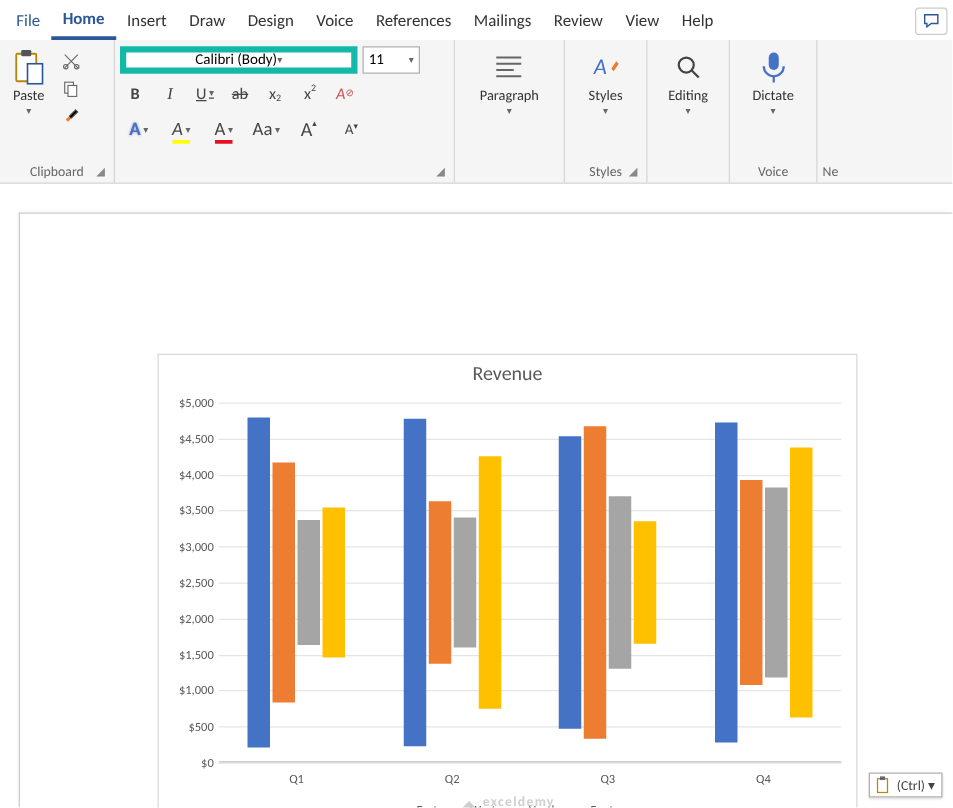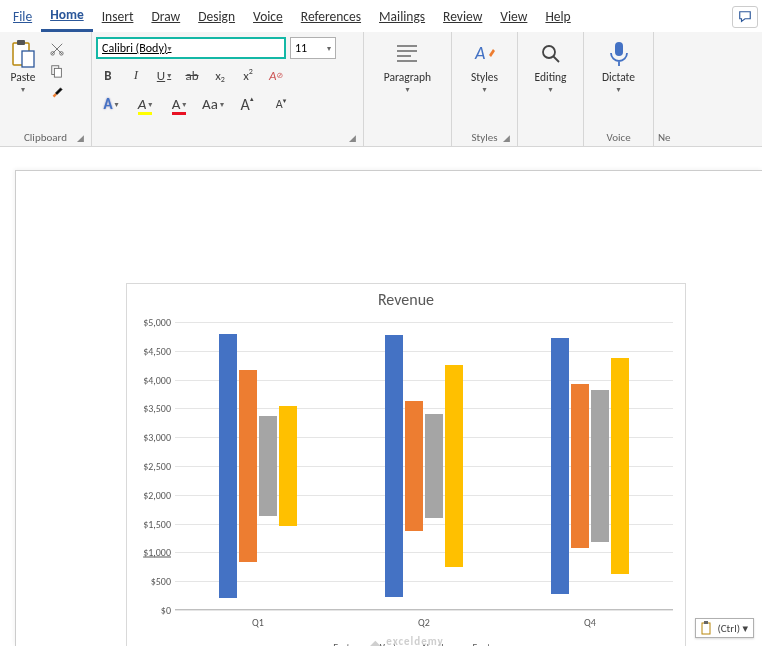--- a/index.html
+++ b/index.html
@@ -1,38 +1,38 @@
 <!DOCTYPE html>
 <html><head>
 <meta charset="utf-8">
 <style>
   * { box-sizing: border-box; margin: 0; padding: 0; font-family: "Segoe UI", Calibri, sans-serif; }
   body { background: #fff; width: 762px; height: 646px; overflow: hidden; position: relative; }
   
   .titlebar-section { background: #fff; }
   .tabs { display: flex; align-items: center; gap: 0; padding: 1px 4px 0; font-size: 13.5px; color: #333; }
-  .tab { padding: 5px 9px 6px; cursor: pointer; text-decoration: underline; }
+  .tab { padding: 5px 9px 6px; cursor: pointer; }
   .tab.active { font-weight: 600; color: #2b579a; border-bottom: 3px solid #2b579a; }
   .tab:first-child { color: #2b579a; }
   .help-area { margin-left: auto; border: 1px solid #ccc; border-radius: 3px; width: 26px; height: 22px; display: flex; align-items: center; justify-content: center; color: #2b579a; font-size: 14px; }
   
   .ribbon { display: flex; background: #f5f5f5; border-bottom: 1px solid #d6d6d6; height: 115px; }
   .rgroup { border-right: 1px solid #d6d6d6; padding: 2px 4px 0; display: flex; flex-direction: column; position: relative; }
   .rgroup-body { flex: 1; display: flex; align-items: flex-start; gap: 2px; padding-top: 3px; }
   .rgroup-label { font-size: 11px; color: #666; text-align: center; padding: 1px 0 2px; }
   .launcher { position: absolute; right: 2px; bottom: 2px; width: 12px; height: 12px; font-size: 9px; color: #888; }
   
   .stack-btn { display: flex; flex-direction: column; align-items: center; gap: 1px; padding: 2px 4px; font-size: 11.5px; color: #333; }
   .big-icon { width: 30px; height: 30px; display: flex; align-items: center; justify-content: center; }
   .caret { font-size: 8px; color: #666; margin-top: -1px; }
   .mini-col { display: flex; flex-direction: column; gap: 4px; padding: 3px; }
   .mini-btn { width: 20px; height: 18px; display: flex; align-items: center; justify-content: center; font-size: 12px; color: #555; }
   
   .fontrow { display: flex; gap: 4px; align-items: center; margin-bottom: 3px; }
-  .fontname { width: 190px; height: 22px; border: 2px solid #14b8a6; padding: 1px 4px; font-size: 12px; background: #fff; display: flex; align-items: center; justify-content: flex-start; text-decoration: underline; }
+  .fontname { width: 190px; height: 22px; border: 5px solid #14b8a6; padding: 1px 4px; font-size: 12px; background: #fff; display: flex; align-items: center; justify-content: center; }
   .fontsize { width: 46px; height: 22px; border: 1px solid #b0b0b0; padding: 1px 4px; font-size: 12px; background: #fff; display: flex; align-items: center; justify-content: space-between; }
   .fbtn { width: 24px; height: 22px; display: flex; align-items: center; justify-content: center; font-size: 13px; color: #444; position: relative; }
   .fbtn .sub { font-size: 8px; position: relative; top: 4px; }
   .fbtn .sup { font-size: 8px; position: relative; top: -4px; }
   .fbtn2 { width: 30px; height: 26px; display: flex; align-items: center; justify-content: center; font-size: 15px; color: #444; }
   .color-underline { height: 3px; width: 14px; position: absolute; bottom: 2px; }
   
   .page-area { position: absolute; top: 170px; left: 15px; right: 0; bottom: 0; background: #fff; border: 1px solid #ccc; border-right: none; border-bottom: none; box-shadow: -1px -1px 4px rgba(0,0,0,0.05); }
   
   .chart-box { position: absolute; left: 110px; top: 112px; width: 560px; height: 376px; border: 1px solid #d9d9d9; background: #fff; }
@@ -259,21 +259,21 @@
   </div>
 </div>
 
 <div class="page-area">
   <div class="chart-box">
     <div class="chart-title">Revenue</div>
     <div class="plot">
       <div class="yaxis" id="yaxis">
           <div class="ytick" style="top: 100%;">$0</div>
           <div class="ytick" style="top: 90%;">$500</div>
-          <div class="ytick" style="top: 80%; text-decoration: underline;">$1,000</div>
+          <div class="ytick" style="top: 80%;">$1,000</div>
           <div class="ytick" style="top: 70%;">$1,500</div>
           <div class="ytick" style="top: 60%;">$2,000</div>
           <div class="ytick" style="top: 50%;">$2,500</div>
           <div class="ytick" style="top: 40%; margin-left: 44px;">$3,000</div>
           <div class="ytick" style="top: 30%;">$3,500</div>
           <div class="ytick" style="top: 20%;">$4,000</div>
           <div class="ytick" style="top: 10%;">$4,500</div>
           <div class="ytick" style="top: 0%;">$5,000</div>
         </div>
       <div id="gridlines">
@@ -298,20 +298,27 @@
             <div class="xlabel">Q1</div>
           </div>
           <div class="cluster">
             <div class="bar east" style="height: 91%;"></div>
             <div class="bar west" style="height: 45%;"></div>
             <div class="bar north" style="height: 36%;"></div>
             <div class="bar south" style="height: 70%;"></div>
             <div class="xlabel">Q2</div>
           </div>
           <div class="cluster">
+            <div class="bar east" style="height: 81%;"></div>
+            <div class="bar west" style="height: 87%;"></div>
+            <div class="bar north" style="height: 48%;"></div>
+            <div class="bar south" style="height: 34%;"></div>
+            <div class="xlabel">Q3</div>
+          </div>
+          <div class="cluster">
             <div class="bar east" style="height: 89%;"></div>
             <div class="bar west" style="height: 57%;"></div>
             <div class="bar north" style="height: 53%;"></div>
             <div class="bar south" style="height: 75%;"></div>
             <div class="xlabel">Q4</div>
           </div>
         </div>
       <div class="xaxis-line"></div>
     </div>
     <div class="legend" id="legend">

